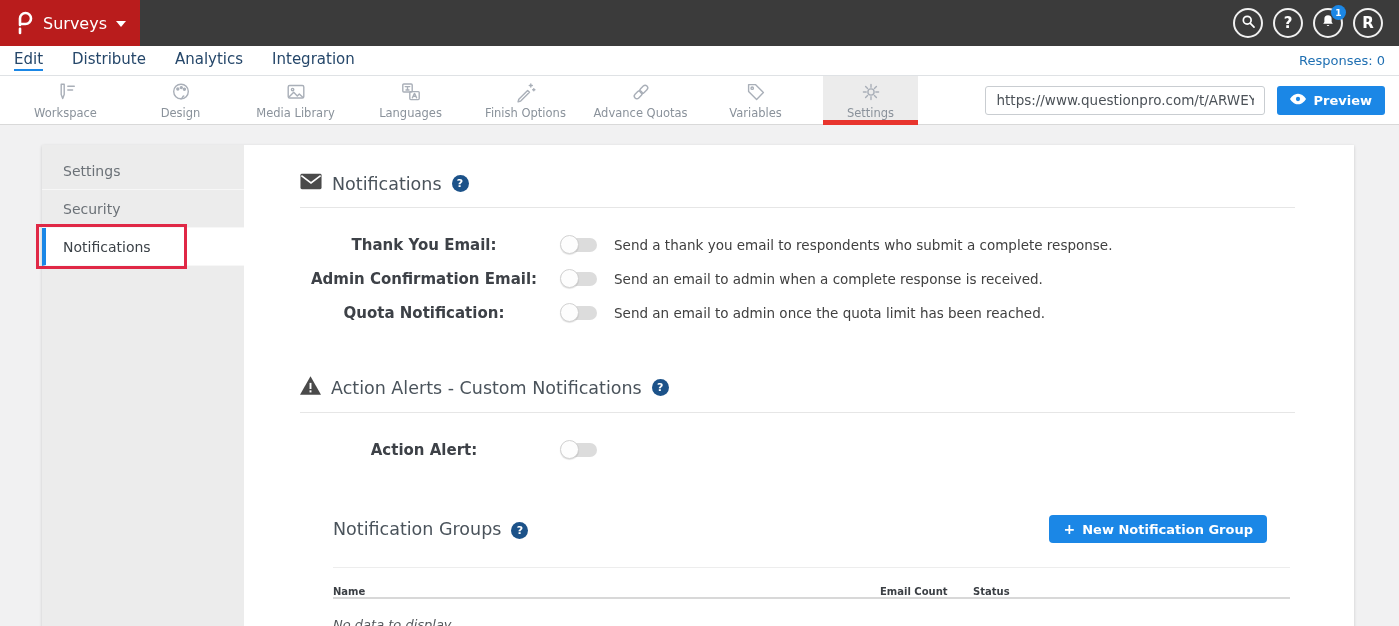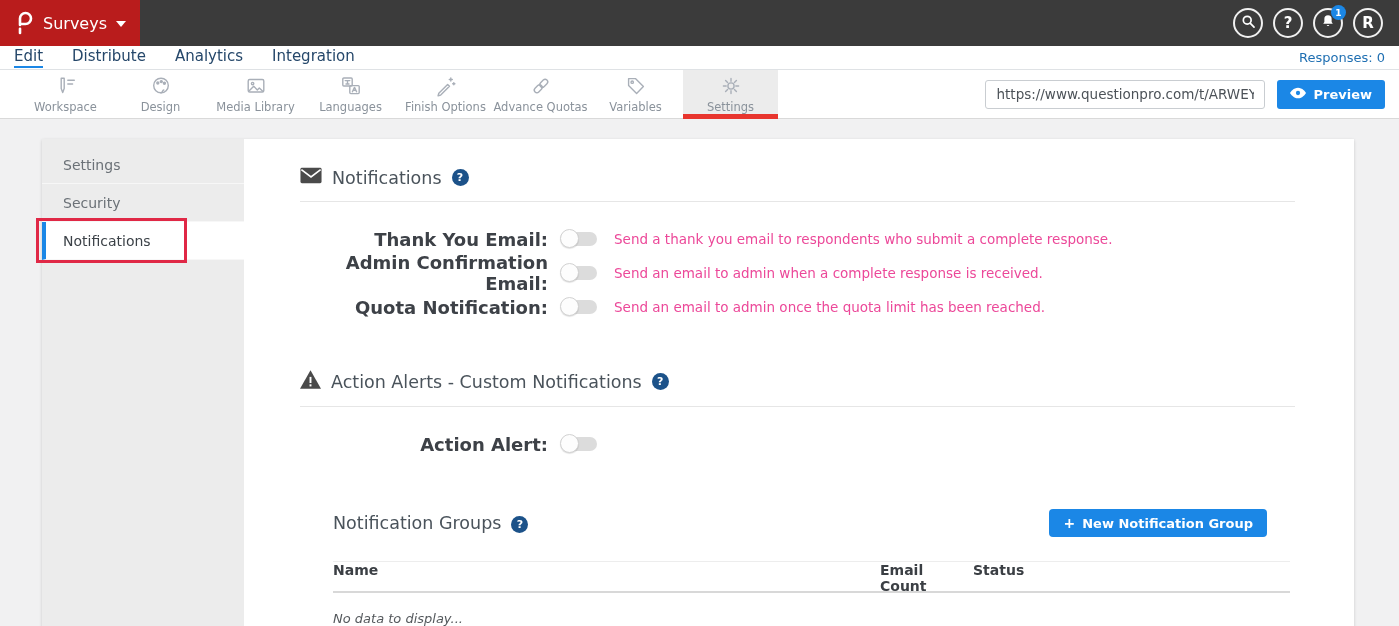--- a/index.html
+++ b/index.html
@@ -20,21 +20,21 @@
   .crumb-current { color:#f2f2f2; }
   .topbar-right { margin-left:auto; display:flex; align-items:center; gap:10px; padding-right:16px; }
   .circle-btn { width:30px; height:30px; border:2px solid #f0f0f0; border-radius:50%;
     display:flex; align-items:center; justify-content:center; position:relative;
     color:#fff; font-size:15px; font-weight:bold; cursor:pointer; }
   .badge { position:absolute; top:-5px; right:-5px; min-width:15px; height:15px; background:#1b87e6;
     border-radius:50%; color:#fff; font-size:9px; font-weight:bold; display:flex;
     align-items:center; justify-content:center; }
 
   
-  .subnav { height:24px; background:#fff; border-bottom:1px solid #dfe2e5; display:flex;
+  .subnav { height:30px; background:#fff; border-bottom:1px solid #dfe2e5; display:flex;
     align-items:center; padding:0 14px; }
   .nav-item { font-size:15px; color:#25476a; margin-right:29px; padding-bottom:3px; cursor:pointer; }
   .nav-item.active { border-bottom:2px solid #1b87e6; padding-bottom:1px; }
   .responses { margin-left:auto; font-size:13px; color:#1f6fb2; }
 
   
   .toolbar { height:49px; background:#fff; border-bottom:1px solid #d9d9d9; display:flex;
     align-items:stretch; padding-left:18px; }
   .tb-item { width:95px; display:flex; flex-direction:column; align-items:center;
     justify-content:center; gap:3px; cursor:pointer; position:relative; }
@@ -66,39 +66,39 @@
   .main { flex:1; padding:28px 59px 30px 56px; }
   .section-head { display:flex; align-items:center; gap:10px; }
   .section-title { font-size:17.5px; color:#4a535b; }
   .qmark { width:17px; height:17px; border-radius:50%; background:#1c5289; color:#fff;
     font-size:11px; font-weight:bold; display:flex; align-items:center; justify-content:center;
     cursor:pointer; }
   .divider { border-bottom:1px solid #e6e6e6; margin-top:13px; }
 
   .toggle-rows { margin-top:20px; }
   .toggle-row { display:flex; align-items:center; height:34px; }
-  .toggle-label { width:248px; text-align:right; font-size:18px; font-weight:bold; color:#3d4147; }
+  .toggle-label { width:248px; text-align:center; font-size:15px; font-weight:bold; color:#3d4147; }
   .toggle { width:36px; height:14px; background:#dcdcdc; border-radius:8px; margin-left:13px;
     position:relative; cursor:pointer; flex:none; }
   .toggle .knob { position:absolute; left:-1px; top:-3px; width:19px; height:19px; background:#fdfdfd;
     border:1px solid #d2d2d2; border-radius:50%; box-shadow:0 1px 1px rgba(0,0,0,.12); }
-  .toggle-desc { margin-left:17px; font-size:13.5px; color:#ec4899; }
+  .toggle-desc { margin-left:17px; font-size:13.5px; color:#404040; }
 
   .section { margin-top:46px; }
   .groups { margin-top:48px; margin-left:33px; }
   .groups-head { display:flex; align-items:center; }
   .groups-title-wrap { display:flex; align-items:flex-end; gap:10px; }
   .new-group-btn { margin-left:auto; margin-right:28px; height:28px; background:#1b87e6; color:#fff;
     border:none; border-radius:4px; padding:0 14px; font-size:13px; font-weight:bold;
     display:flex; align-items:center; gap:7px; cursor:pointer; font-family:inherit; }
   .plus-glyph { font-size:14px; font-weight:bold; }
 
   .table { margin-top:24px; margin-right:5px; }
   .t-top { border-top:1px solid #ededed; }
-  .t-header { display:flex; align-items:flex-start; height:31px; font-size:14px; font-weight:bold;
+  .t-header { display:flex; align-items:flex-end; height:31px; font-size:10px; font-weight:bold;
     color:#3b3f44; border-bottom:2px solid #d8d8d8; }
   .col-name { width:547px; }
   .col-email { width:93px; }
   .col-status { flex:1; }
   .t-empty { margin-top:18px; font-size:13px; font-style:italic; color:#54585c; }
 </style>
 </head>
 <body>
 
 <div class="topbar">
@@ -143,21 +143,21 @@
   <div id="nav-items" style="display:flex;align-items:center;">
       <span class="nav-item active">Edit</span>
       <span class="nav-item">Distribute</span>
       <span class="nav-item">Analytics</span>
       <span class="nav-item">Integration</span>
     </div>
   <span class="responses">Responses: 0</span>
 </div>
 
 <div class="toolbar">
-  <div id="toolbar-items" style="display:flex;align-items:stretch;">
+  <div id="toolbar-items" style="display:flex;align-items:stretch;gap:20px;">
       <div class="tb-item">
         <span class="tb-icon">
           <svg width="22" height="22" viewBox="0 0 22 22" fill="none" stroke="#a9afb8" stroke-width="1.4" stroke-linecap="round" stroke-linejoin="round">
             <path d="M6.2 3.2h3v10.2l-1.5 4.2-1.5-4.2z"></path>
             <path d="M12.8 5.3h6.5M12.8 9h4.8"></path>
           </svg>
         </span>
         <span class="tb-label">Workspace</span>
       </div>
       <div class="tb-item">

